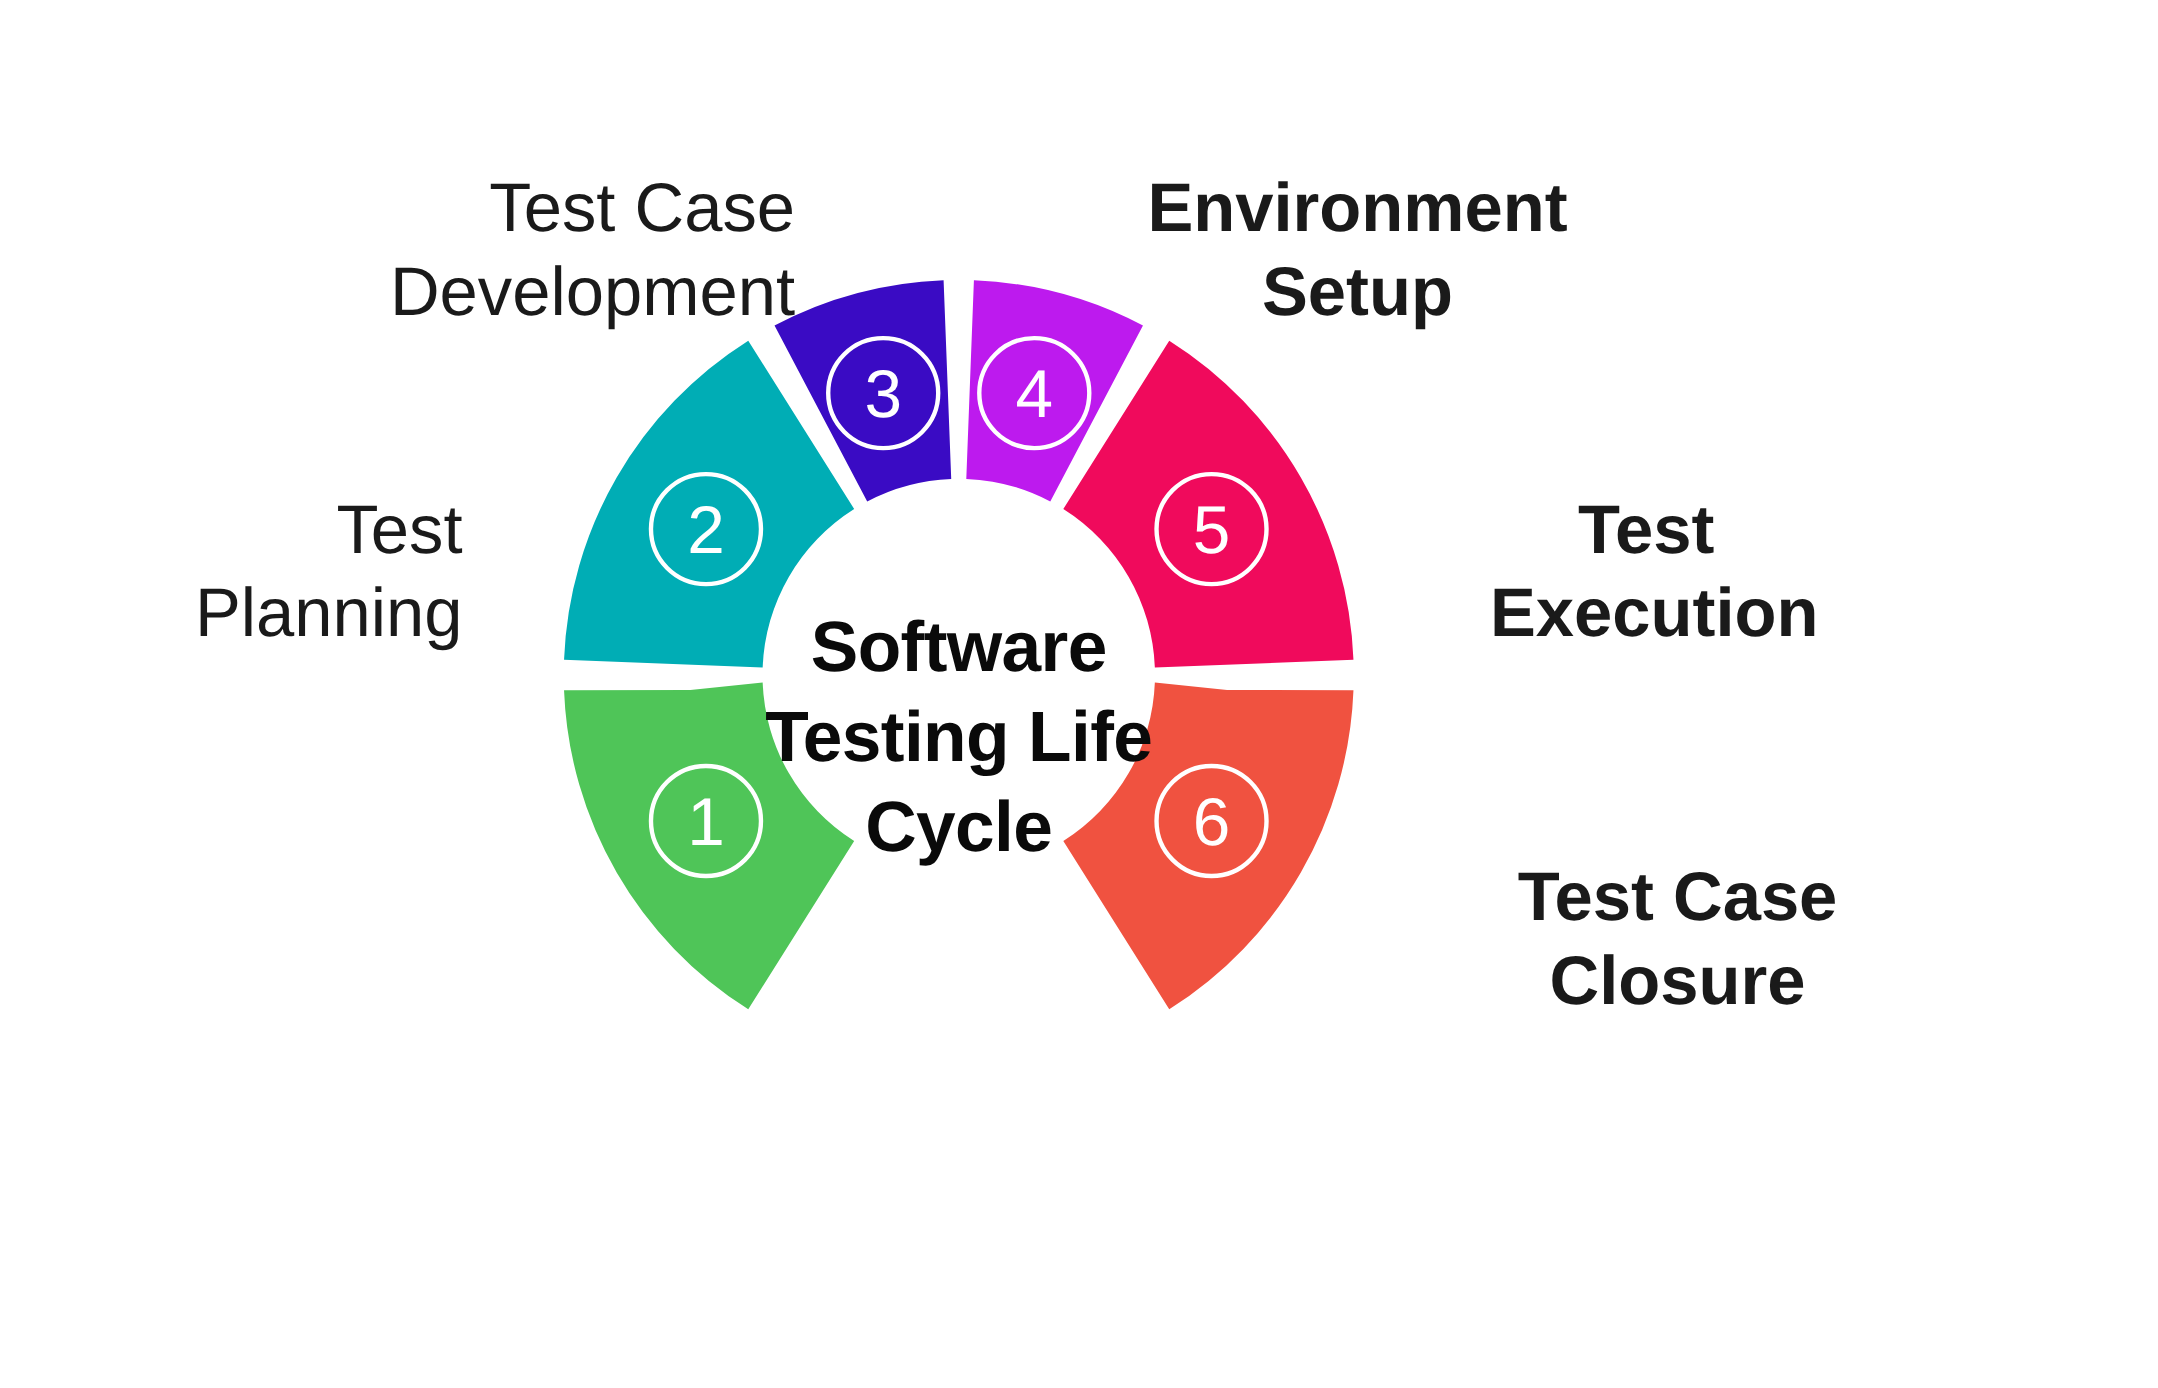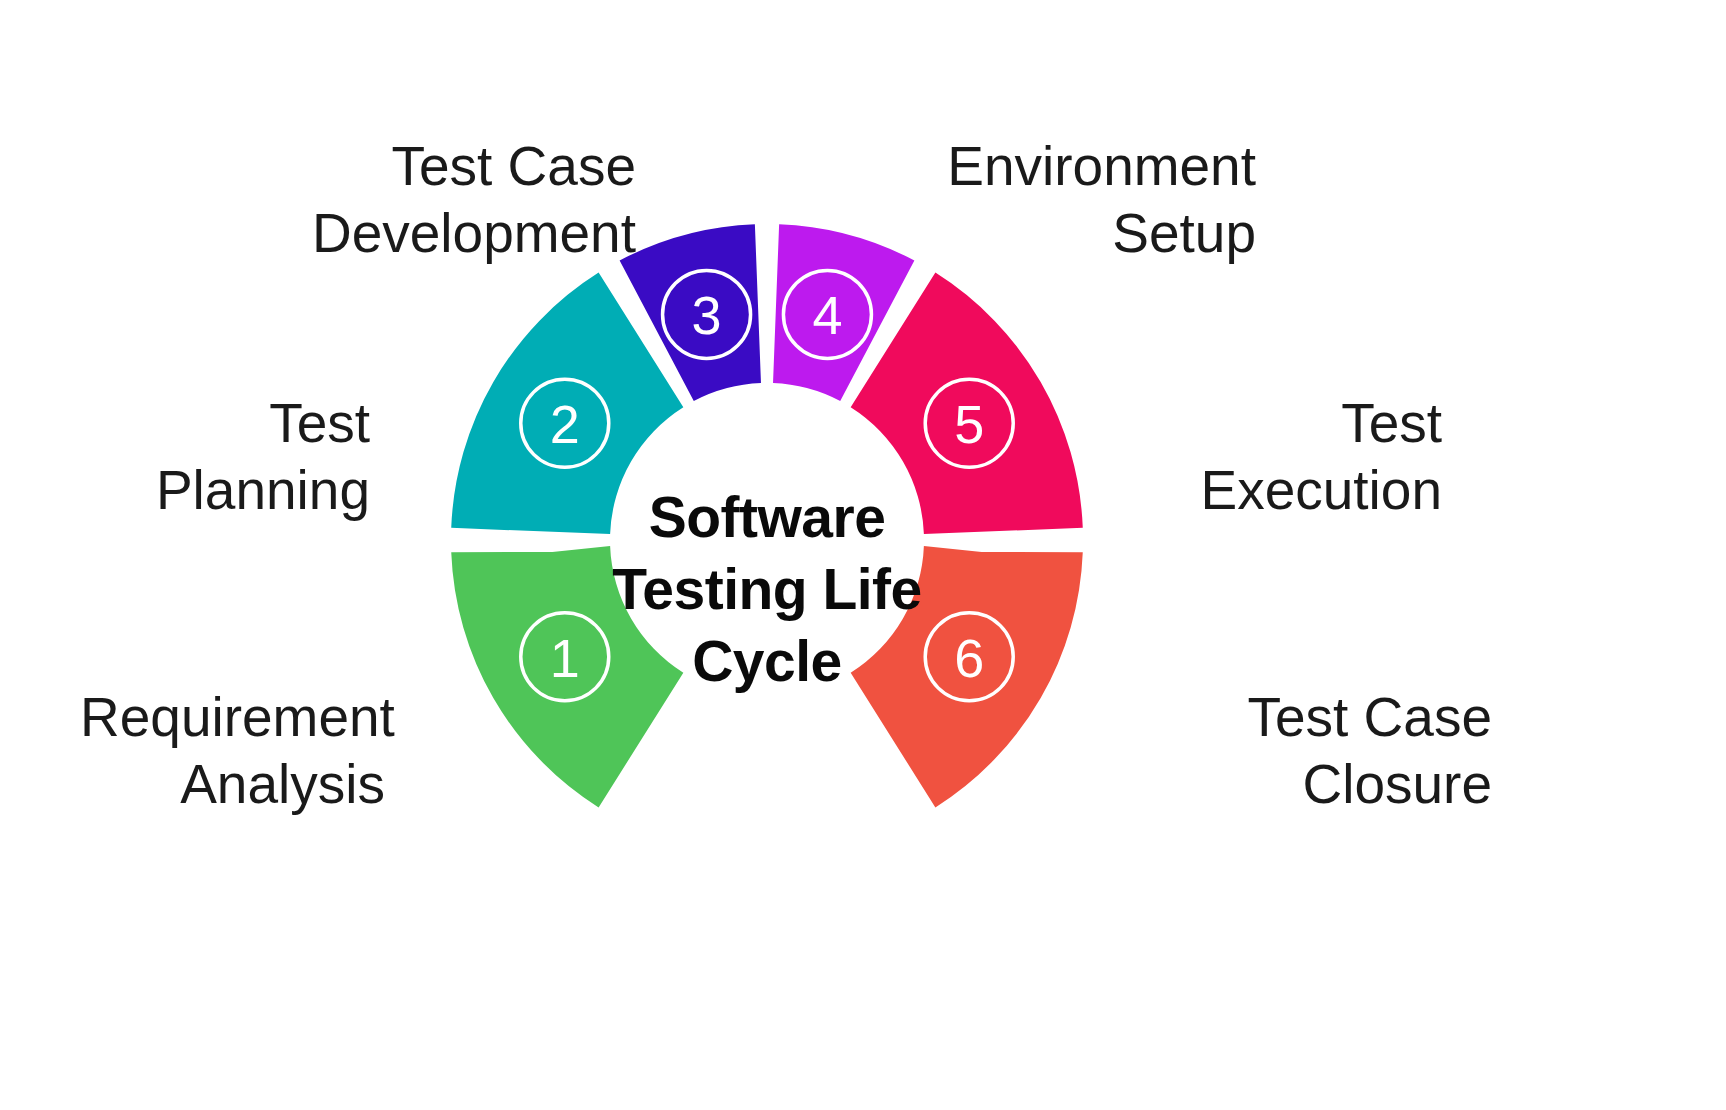--- a/index.html
+++ b/index.html
@@ -45,21 +45,21 @@
   }
   .outer-label {
     position: absolute;
     font-family: "Liberation Sans", sans-serif;
     font-size: 55px;
     line-height: 1.22;
     color: #1a1a1a;
     font-weight: 400;
     white-space: pre-line;
   }
-  .lbl-right { text-align: right; }
+  .lbl-right { text-align: center; font-weight: bold; }
   .lbl-left  { text-align: right; }
 </style>
 </head>
 <body>
 
 <div id="stage">
 
   <svg id="wheel" viewBox="0 0 1726 1110">
 
     <g>
@@ -98,22 +98,20 @@
       <text id="t-seg6" class="seg-num" x="969.22" y="657.75">6</text>
     </g>
 
     <g>
       <text class="center-line" x="767" y="537">Software</text>
       <text class="center-line" x="767" y="609">Testing Life</text>
       <text class="center-line" x="767" y="681">Cycle</text>
     </g>
   </svg>
 
-  <div class="outer-label lbl-left" style="left:80px;  top:684px; width:305px;">Requirement
-Analysis</div>
 
   <div class="outer-label lbl-left" style="left:120px; top:390px; width:250px;">Test
 Planning</div>
 
   <div class="outer-label lbl-left" style="left:280px; top:133px; width:356px;">Test Case
 Development</div>
 
   <div class="outer-label lbl-right" style="left:916px; top:133px; width:340px;">Environment
 Setup</div>
 

